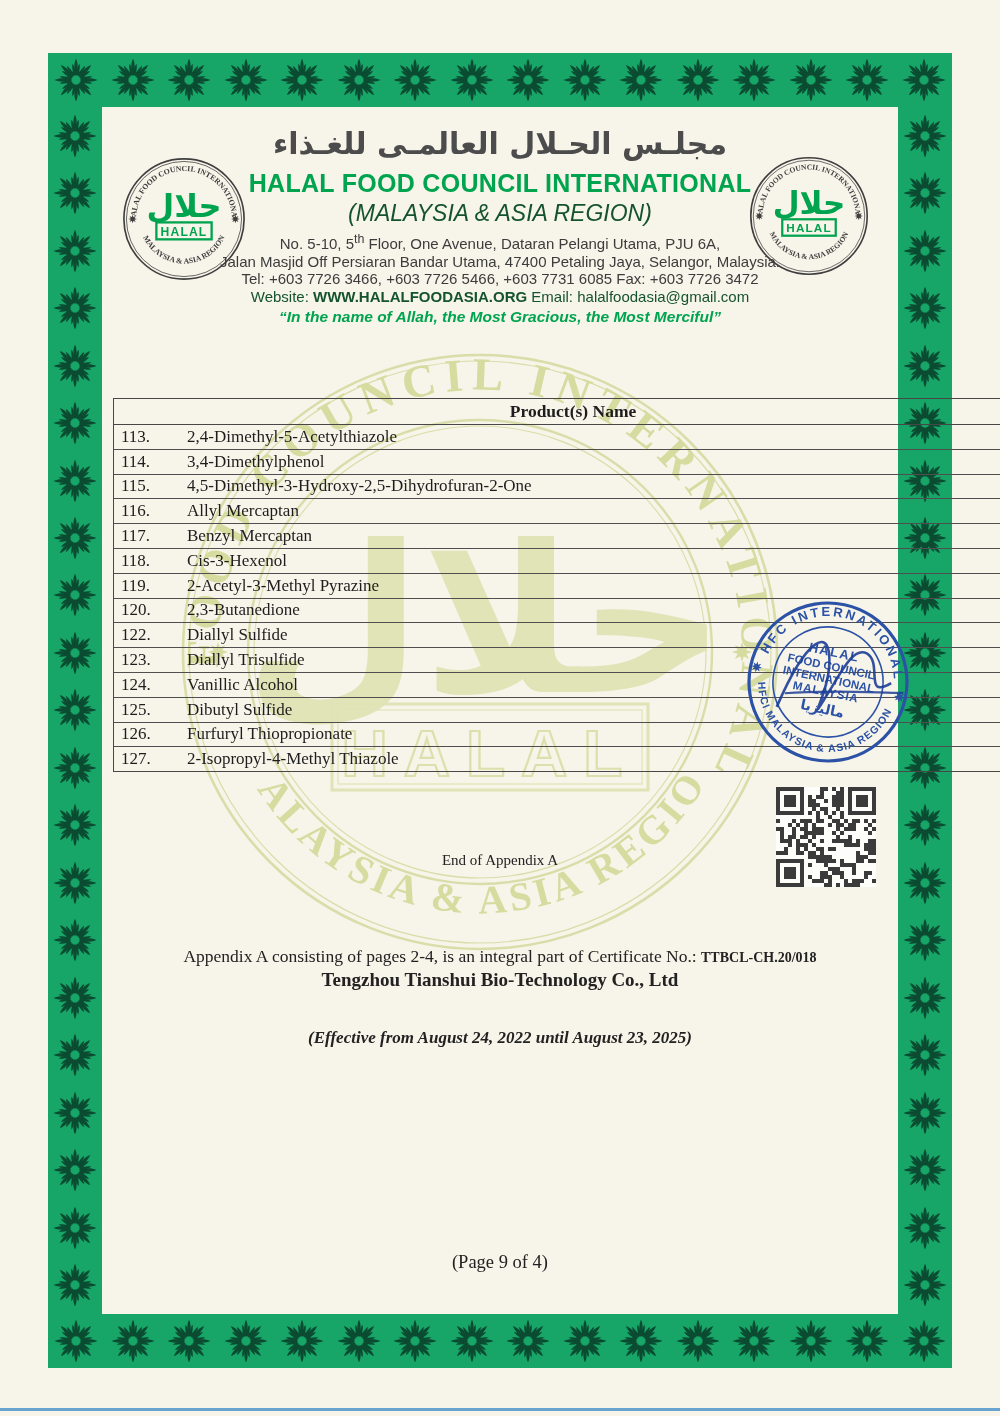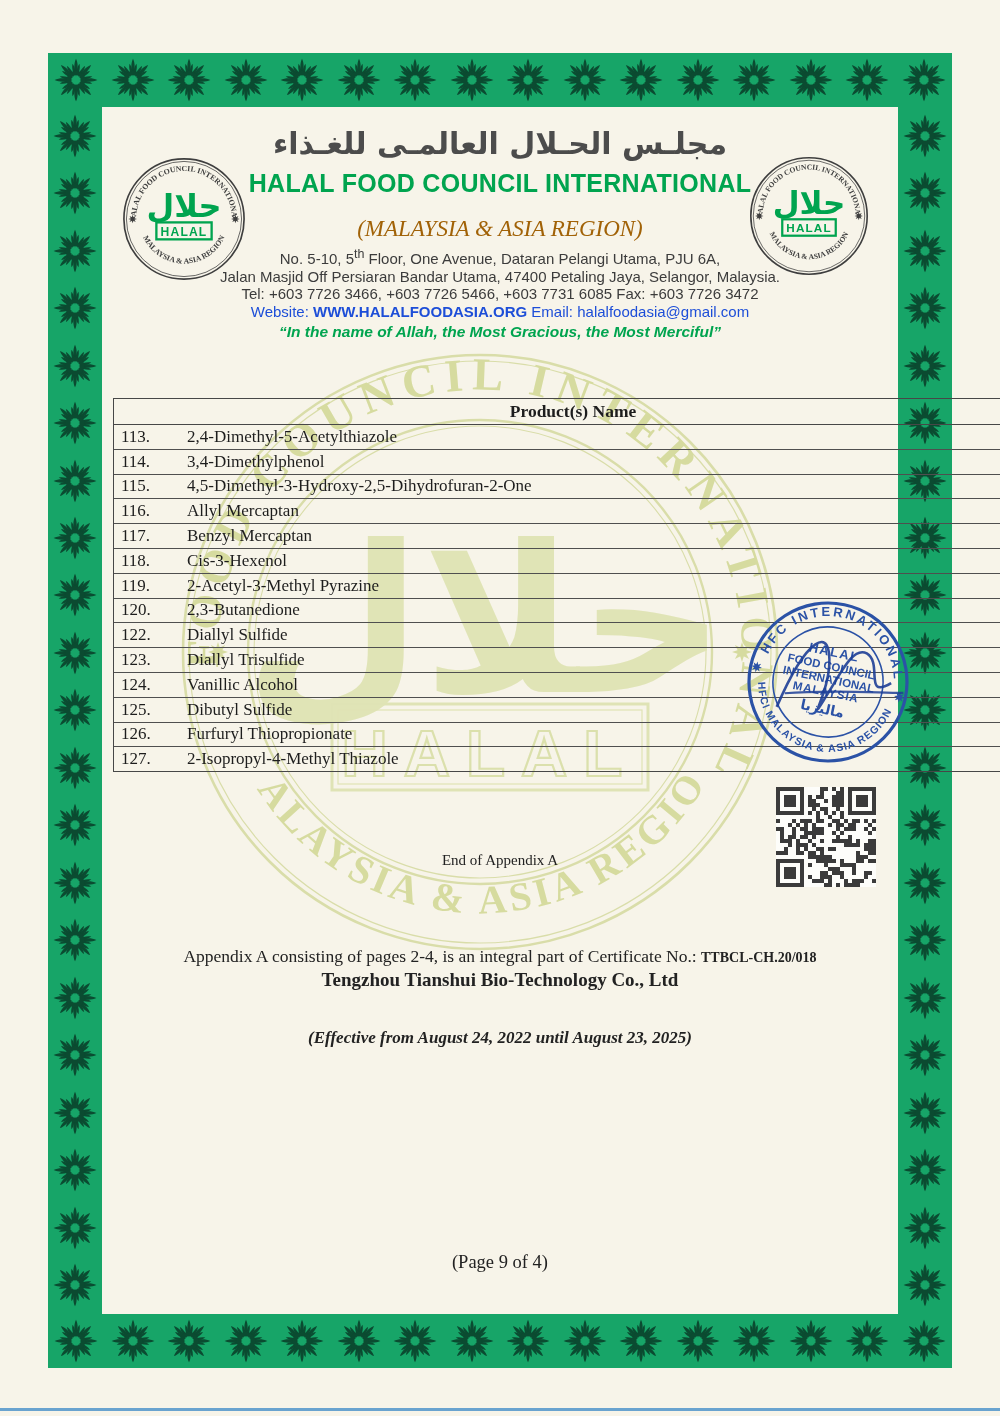--- a/index.html
+++ b/index.html
@@ -11,25 +11,25 @@
   .band-top{left:48px;top:53px;width:904px;height:54px;}
   .band-bottom{left:48px;top:1314px;width:904px;height:54px;}
   .band-left{left:48px;top:107px;width:54px;height:1207px;flex-direction:column;}
   .band-right{left:898px;top:107px;width:54px;height:1207px;flex-direction:column;}
   .orn{width:48px;height:48px;flex:0 0 auto;}
   
   .hdr{position:absolute;left:0;top:126px;width:1000px;text-align:center;z-index:2;}
   .h-ar{font-family:"DejaVu Sans",sans-serif;font-weight:700;font-size:30px;color:#4c4c4c;letter-spacing:2px;}
   .h-org{font-family:"Liberation Sans","DejaVu Sans",sans-serif;font-weight:700;font-size:25px;
          color:#00a44f;margin-top:8px;letter-spacing:.3px;}
-  .h-reg{font-family:Liberation Serif, serif;font-style:italic;font-size:23px;
-         color:#a16207;margin-top:18px;}
+  .h-reg{font-family:Liberation Sans, sans-serif;font-style:italic;font-size:23px;
+         color:#14532d;margin-top:2px;}
   .h-addr{font-family:"Liberation Sans","DejaVu Sans",sans-serif;font-size:15px;color:#3c3c3c;
           line-height:17.5px;margin-top:4px;}
-  .h-web{font-family:"Liberation Sans","DejaVu Sans",sans-serif;font-size:15px;color:#1d4ed8;line-height:17.5px;}
+  .h-web{font-family:"Liberation Sans","DejaVu Sans",sans-serif;font-size:15px;color:#14532d;line-height:17.5px;}
   .h-web b{font-weight:700;}
   .h-bis{font-family:"Liberation Sans","DejaVu Sans",sans-serif;font-style:italic;font-weight:600;
          font-size:15.5px;color:#00a44f;margin-top:3px;}
   .logo{position:absolute;z-index:2;}
   
   .ptable{position:absolute;left:113px;top:398px;width:920px;border-collapse:collapse;z-index:3;
           color:#1d1d1d;background:transparent;}
   .ptable th{border:1.6px solid #474747;height:25px;font-size:17.5px;font-weight:700;text-align:center;padding:0;}
   .ptable td{border-top:1.4px solid #4f4f4f;height:23.8px;font-size:17px;padding:0;}
   .ptable tr td:first-child{border-left:1.6px solid #474747;}

